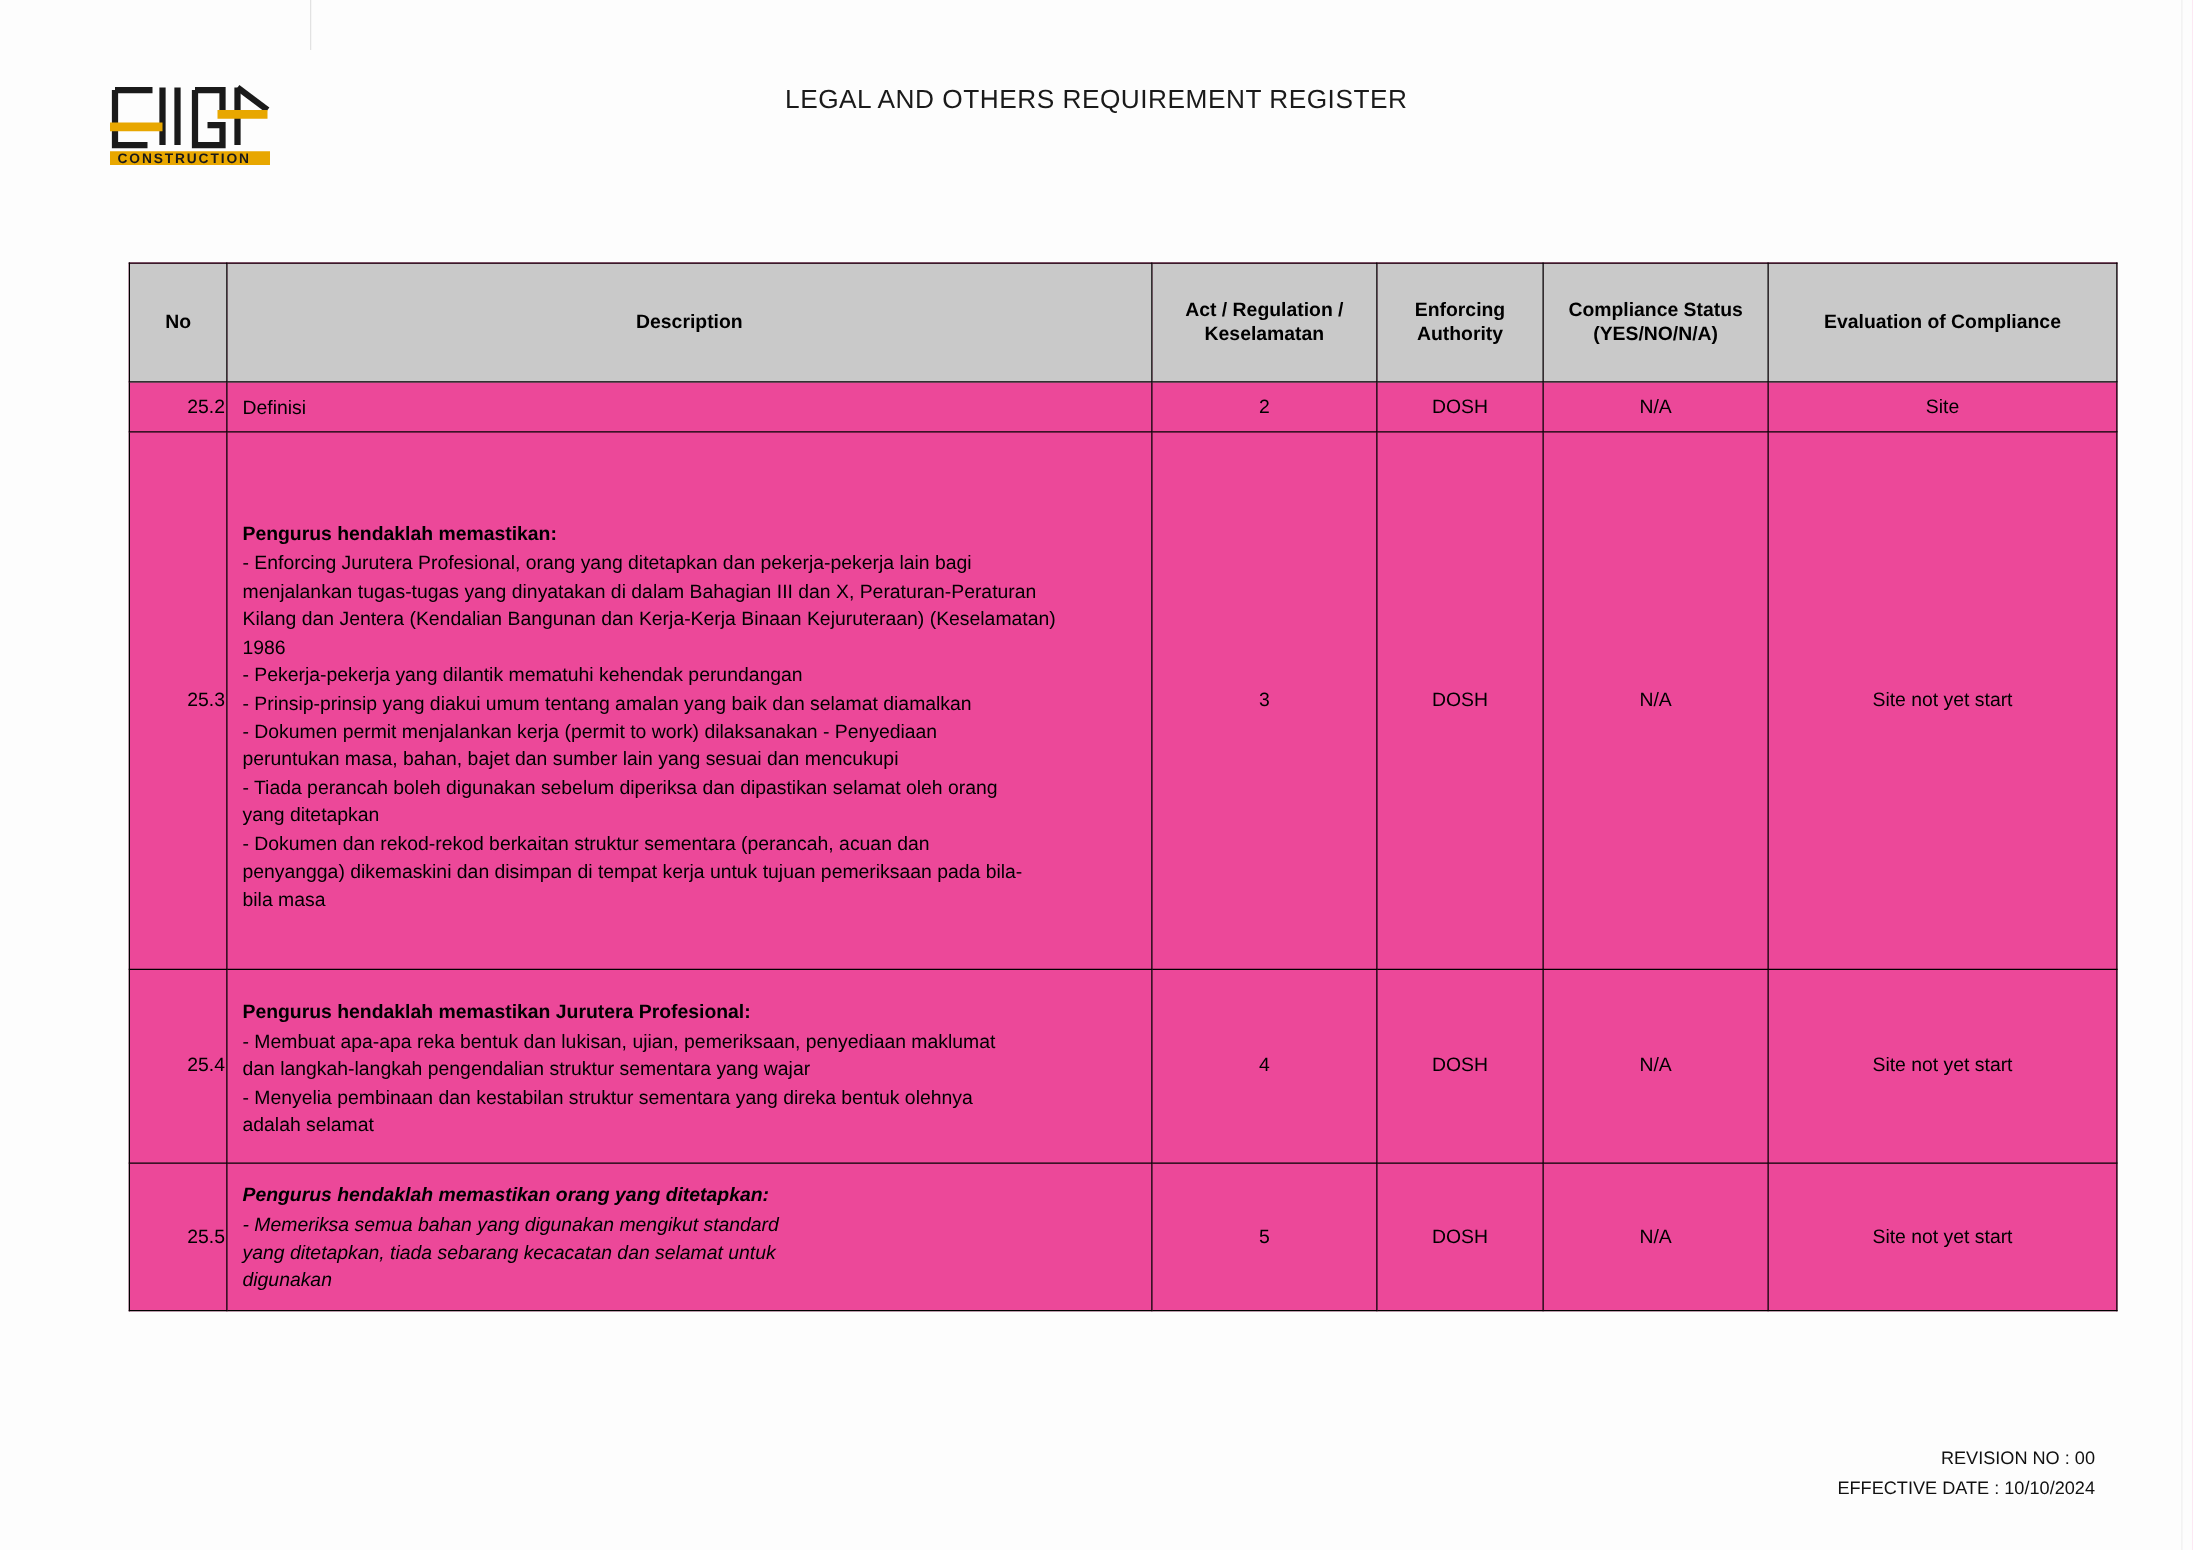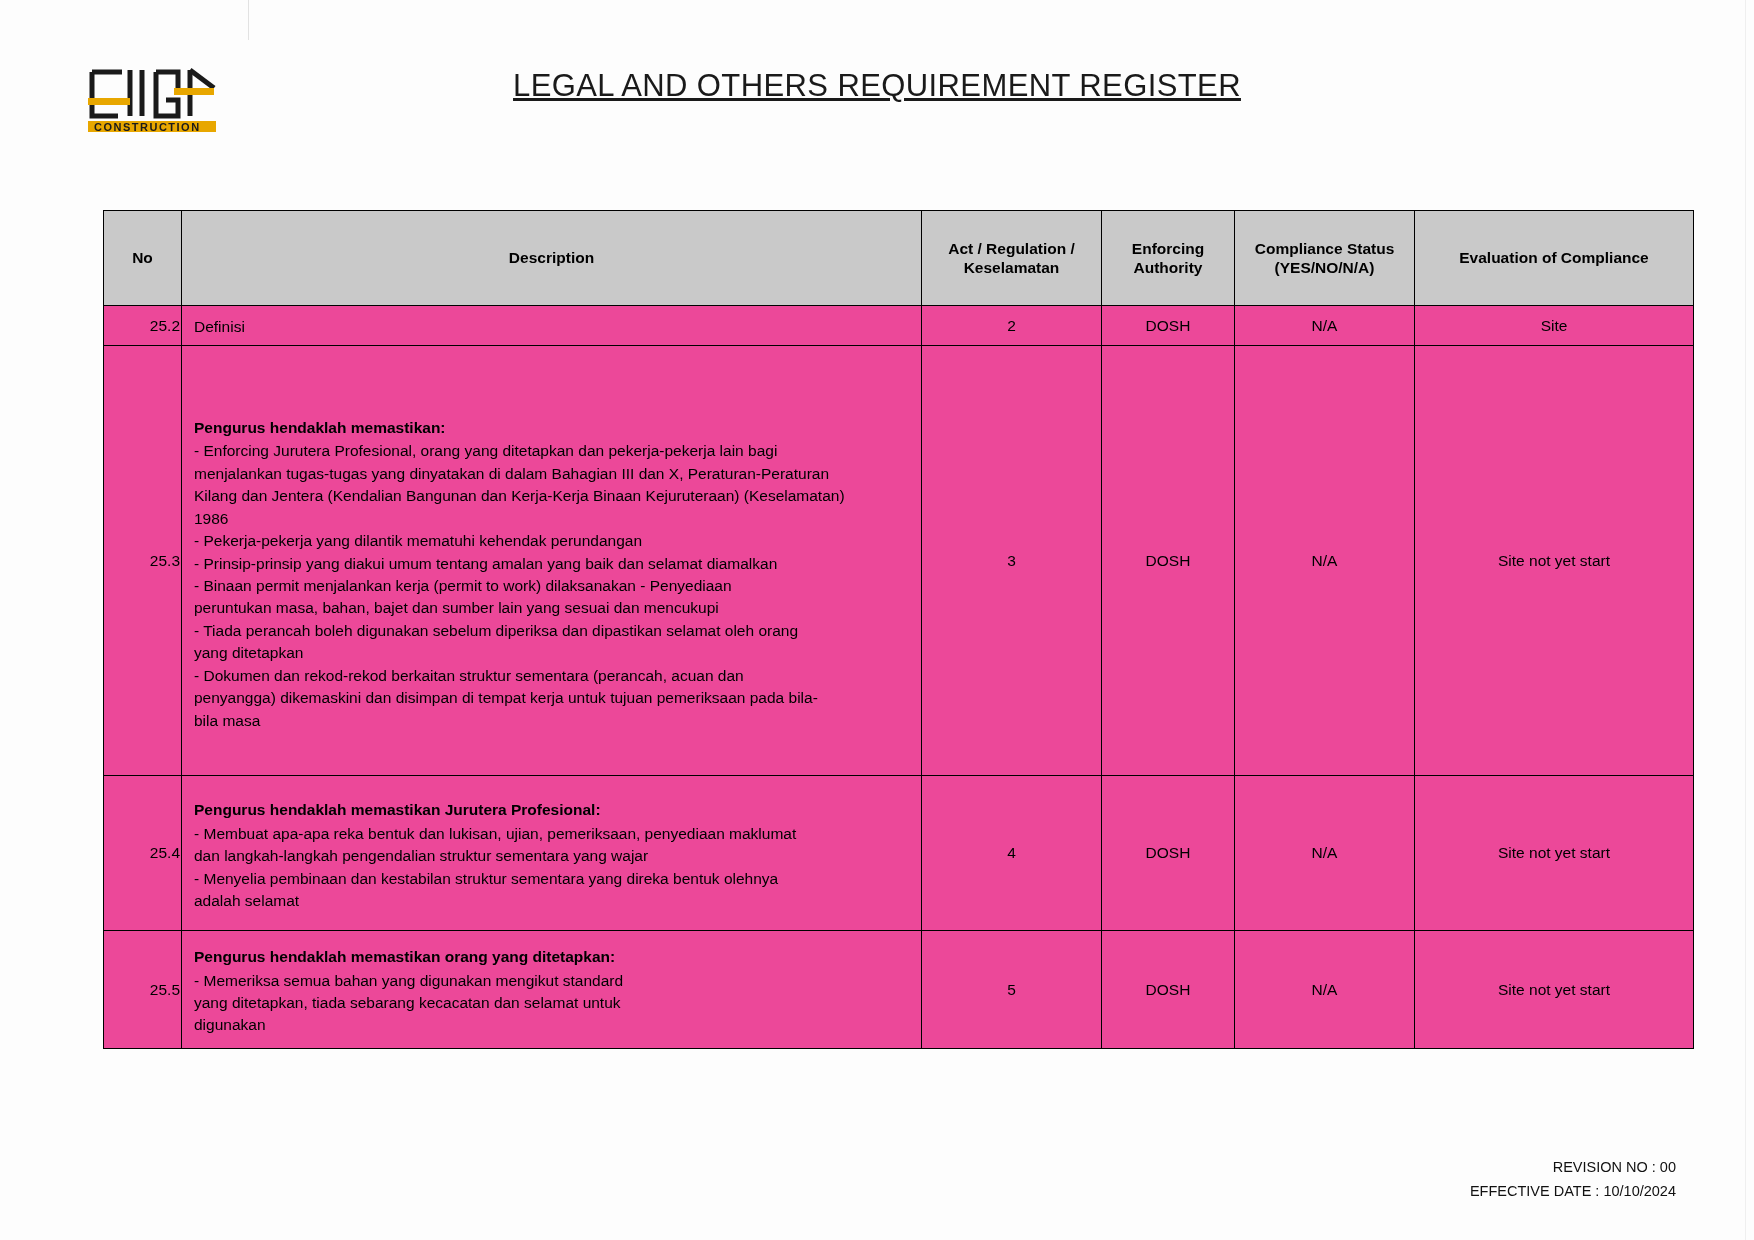--- a/index.html
+++ b/index.html
@@ -35,26 +35,25 @@
     width: 150px;
     height: 90px;
   }
   .logo svg { display: block; }
   .doc-title {
     position: absolute;
     left: 0;
     right: 0;
     top: 68px;
     text-align: center;
-    font-size: 31px;
+    font-size: 21px;
     letter-spacing: 0.4px;
     font-weight: 400;
     color: #1a1a1a;
     font-family: "Liberation Sans", sans-serif;
-    text-decoration: underline;
   }
 
   
   .scan-line-top {
     position: absolute;
     left: 248px;
     top: 0;
     width: 1px;
     height: 40px;
     background: #e2e2e2;
@@ -232,21 +231,21 @@
         <tr style="height:430px;">
           <td class="no">25.3</td>
           <td class="desc" style="padding-top:38px;">
             <span class="desc-head">Pengurus hendaklah memastikan:</span>
             <span class="desc-line"> - Enforcing Jurutera Profesional, orang yang ditetapkan dan pekerja-pekerja lain bagi</span>
             <span class="desc-line">menjalankan tugas-tugas yang dinyatakan di dalam Bahagian III dan X, Peraturan-Peraturan</span>
             <span class="desc-line">Kilang dan Jentera (Kendalian Bangunan dan Kerja-Kerja Binaan Kejuruteraan) (Keselamatan)</span>
             <span class="desc-line">1986</span>
             <span class="desc-line"> - Pekerja-pekerja yang dilantik mematuhi kehendak perundangan</span>
             <span class="desc-line"> - Prinsip-prinsip yang diakui umum tentang amalan yang baik dan selamat diamalkan</span>
-            <span class="desc-line"> - Binaan permit menjalankan kerja (permit to work) dilaksanakan -        Penyediaan</span>
+            <span class="desc-line"> - Dokumen permit menjalankan kerja (permit to work) dilaksanakan -        Penyediaan</span>
             <span class="desc-line">peruntukan masa, bahan, bajet dan sumber lain yang sesuai dan mencukupi</span>
             <span class="desc-line"> - Tiada perancah boleh digunakan sebelum diperiksa dan dipastikan      selamat oleh orang</span>
             <span class="desc-line">yang ditetapkan</span>
             <span class="desc-line"> - Dokumen dan rekod-rekod berkaitan struktur sementara (perancah, acuan dan</span>
             <span class="desc-line">penyangga) dikemaskini dan disimpan di tempat kerja untuk tujuan pemeriksaan pada bila-</span>
             <span class="desc-line">bila masa</span>
           </td>
           <td class="ctr">3</td>
           <td class="ctr">DOSH</td>
           <td class="ctr">N/A</td>
@@ -263,21 +262,21 @@
             <span class="desc-line">adalah selamat</span>
           </td>
           <td class="ctr">4</td>
           <td class="ctr">DOSH</td>
           <td class="ctr">N/A</td>
           <td class="ctr">Site not yet start</td>
         </tr>
 
         <tr style="height:118px;">
           <td class="no">25.5</td>
-          <td class="desc" style="padding-top:14px;">
+          <td class="desc" style="padding-top:14px;font-style:italic;">
             <span class="desc-head">Pengurus hendaklah memastikan orang yang ditetapkan:</span>
             <span class="desc-line"> - Memeriksa semua bahan yang digunakan mengikut standard</span>
             <span class="desc-line">    yang ditetapkan, tiada sebarang kecacatan dan selamat untuk</span>
             <span class="desc-line">    digunakan</span>
           </td>
           <td class="ctr">5</td>
           <td class="ctr">DOSH</td>
           <td class="ctr">N/A</td>
           <td class="ctr">Site not yet start</td>
         </tr>

